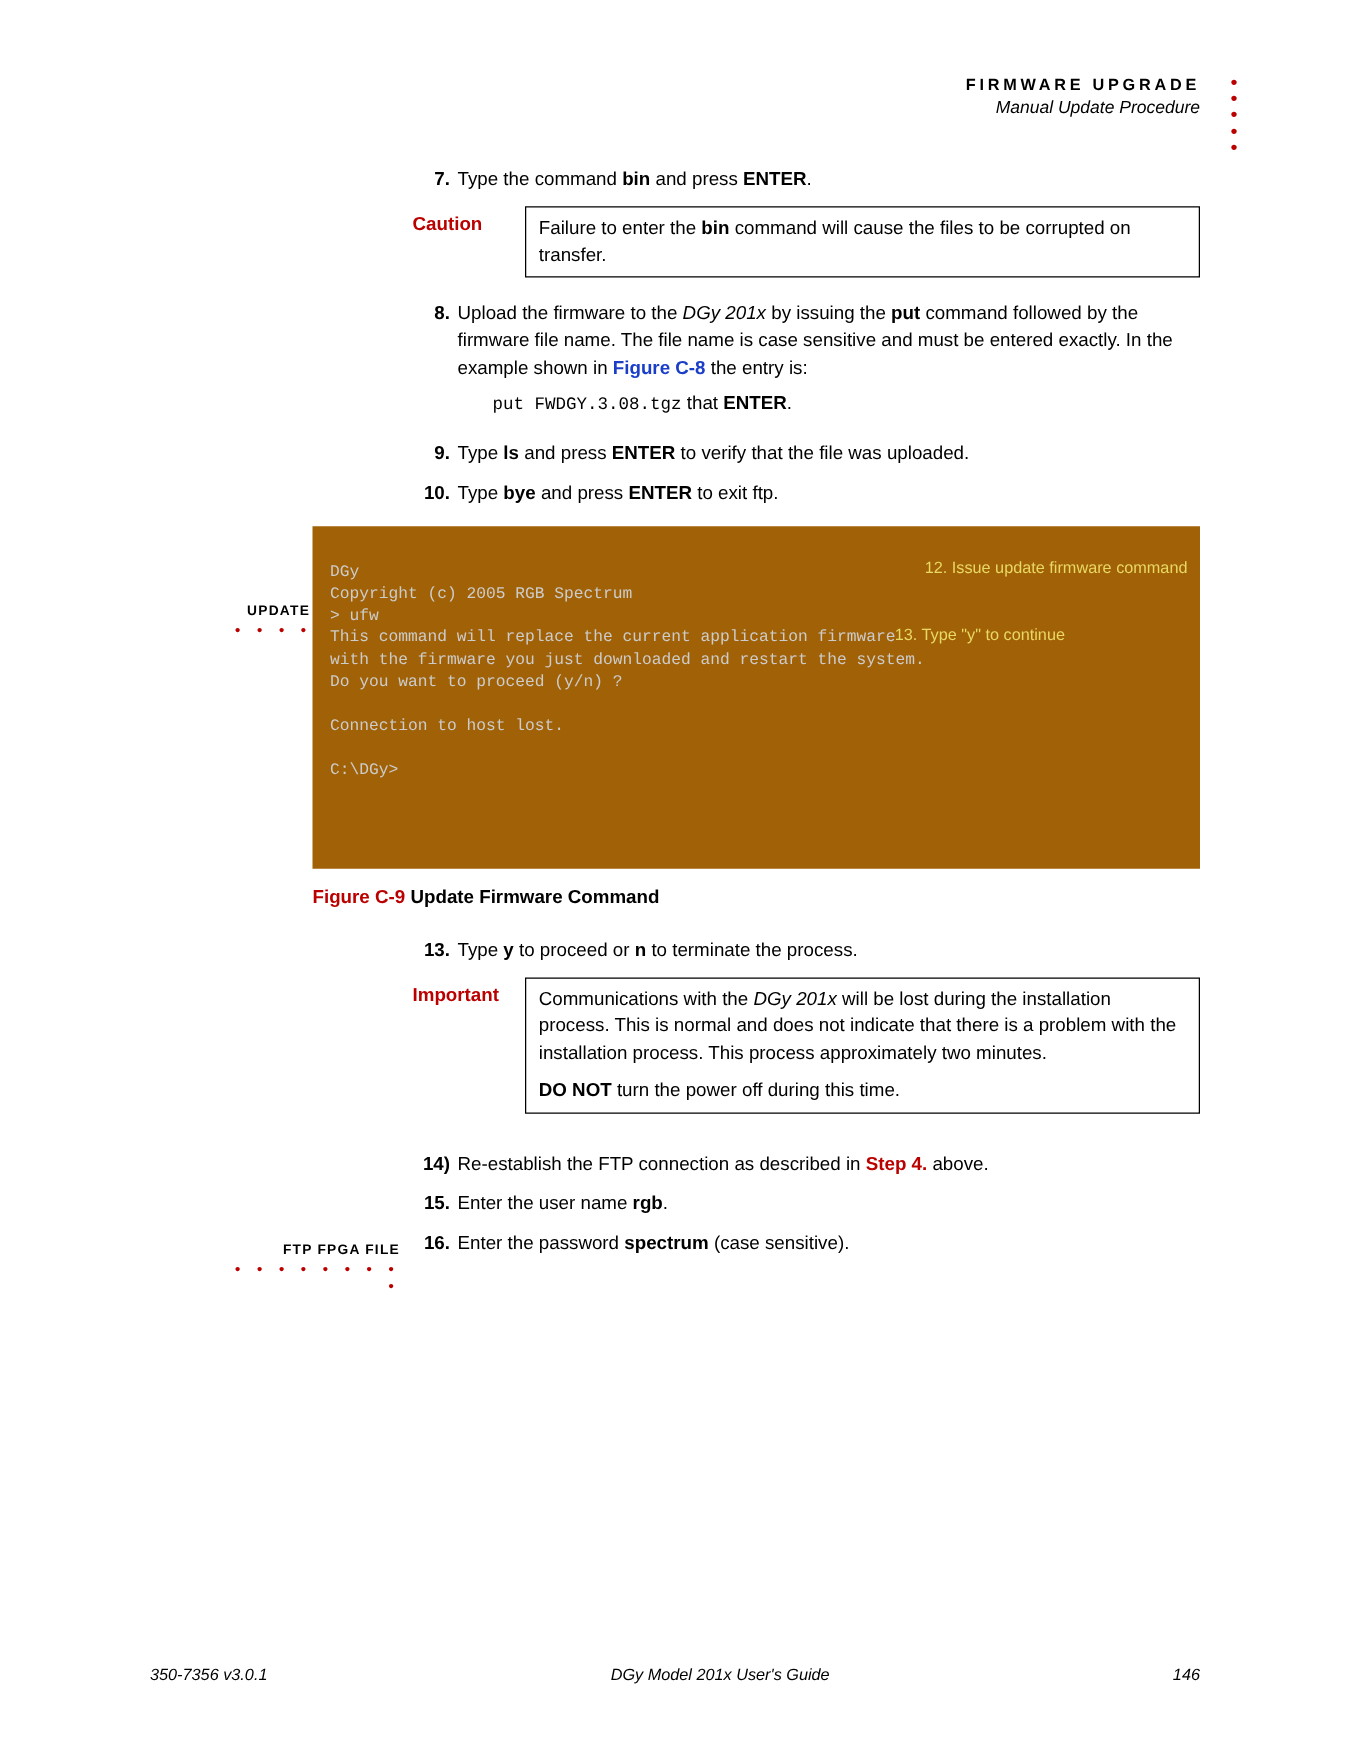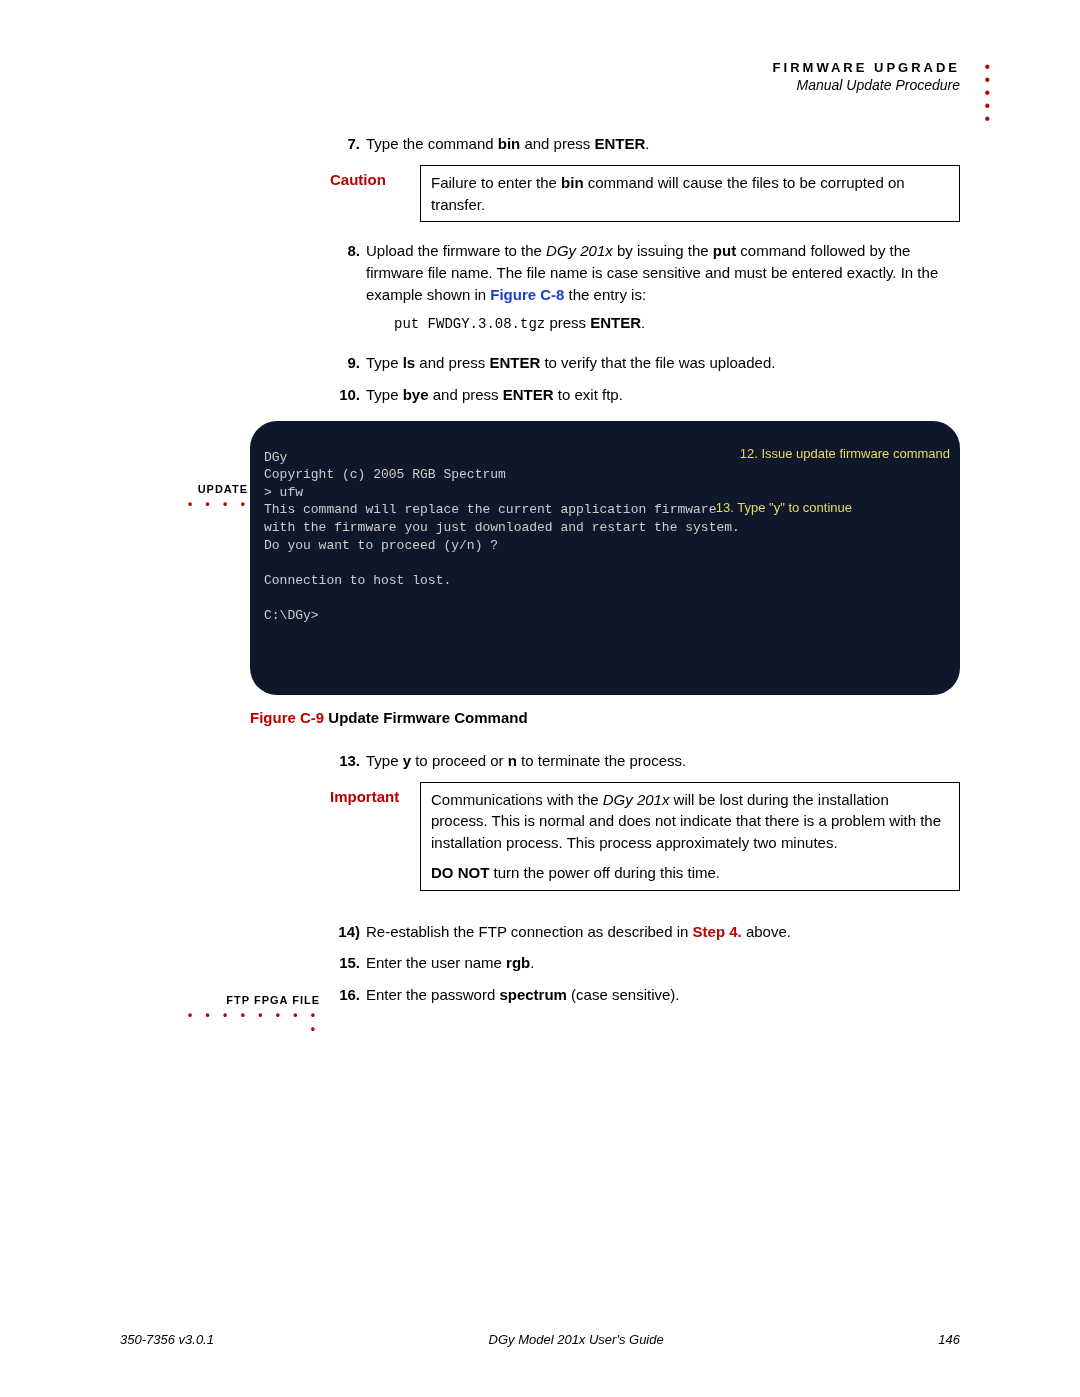--- a/index.html
+++ b/index.html
@@ -91,30 +91,29 @@
     font-weight: bold;
     letter-spacing: 1px;
   }
   .side-dots {
     color: #b00;
     letter-spacing: 5px;
     font-size: 12px;
     margin-top: 2px;
   }
   .terminal {
-    background: #0f172a;
+    background: #a16207;
     color: #ccc;
     font-family: "Courier New", monospace;
     font-size: 13px;
     padding: 10px 14px 18px 14px;
     margin: 16px 0 14px -80px;
     position: relative;
     line-height: 1.35;
     white-space: pre-wrap;
-    border-radius: 27px;
   }
   .term-yellow {
     color: #e8d864;
     font-family: Arial, Helvetica, sans-serif;
     font-size: 13px;
     position: absolute;
   }
   .caption {
     margin: 10px 0 24px -80px;
     font-weight: bold;
@@ -163,21 +162,21 @@
       <div class="notice-box">
         <span>Failure to enter the </span><span class="bold">bin</span><span> command will cause the files to be corrupted on transfer.</span>
       </div>
     </div>
 
     <div class="step">
       <div class="step-num">8.</div>
       <div class="step-body">
         <span>Upload the firmware to the </span><span class="italic">DGy 201x</span><span> by issuing the </span><span class="bold">put</span><span> command followed by the firmware file name. The file name is case sensitive and must be entered exactly. In the example shown in </span><span class="link-blue">Figure C-8</span><span> the entry is:</span>
         <div class="indent-cmd">
-          <span class="mono">put FWDGY.3.08.tgz</span><span> press </span><span class="bold">ENTER</span><span>.</span>
+          <span class="mono">put FWDGY.3.08.tgz</span><span> that </span><span class="bold">ENTER</span><span>.</span>
         </div>
       </div>
     </div>
 
     <div class="step">
       <div class="step-num">9.</div>
       <div class="step-body">
         <span>Type </span><span class="bold">ls</span><span> and press </span><span class="bold">ENTER</span><span> to verify that the file was uploaded.</span>
       </div>
     </div>

